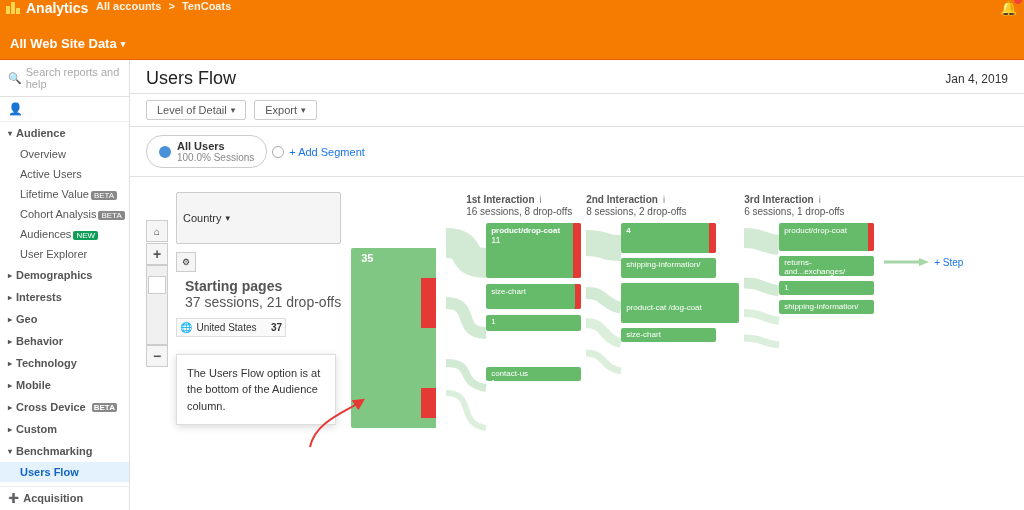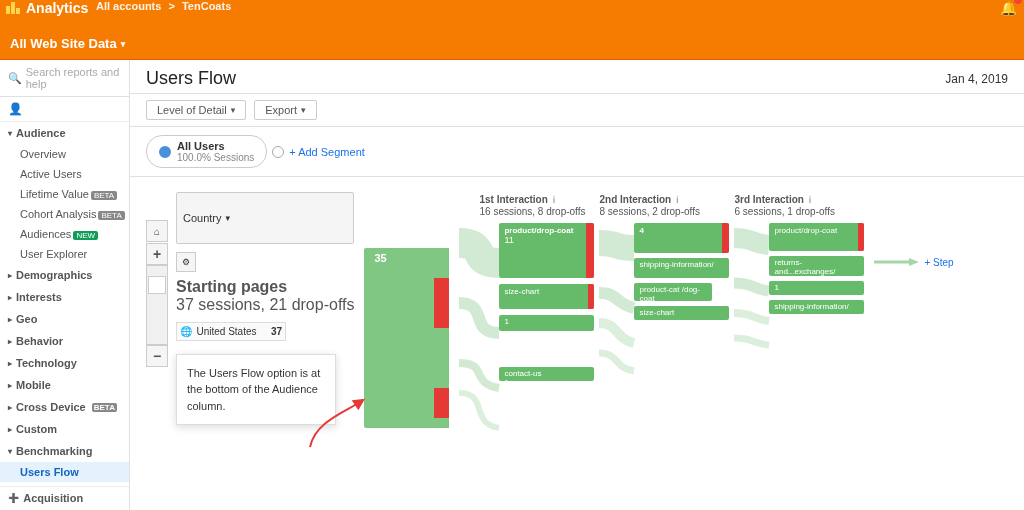--- a/index.html
+++ b/index.html
@@ -258,21 +258,21 @@
         </div>
 
         <div style="display:flex;flex-direction:column;min-width:130px;margin-right:10px;">
           <div style="margin-bottom:6px;">
             <div class="country-select">
               <span>Country</span>
               <span style="font-size:9px;">▾</span>
             </div>
             <div style="border:1px solid #ccc;width:20px;height:20px;display:inline-flex;align-items:center;justify-content:center;background:#f5f5f5;cursor:pointer;font-size:9px;vertical-align:middle;">⚙</div>
           </div>
-          <div style="font-size:16px;color:#555;margin-bottom:8px;">
+          <div style="font-size:14px;color:#555;margin-bottom:8px;margin-left:9px;">
             <strong>Starting pages</strong><br>
             <span>37 sessions, 21 drop-offs</span>
           </div>
 
           <div style="display:flex;align-items:center;gap:4px;padding:3px;border:1px solid #ddd;background:#fafafa;cursor:pointer;font-size:10px;width:110px;">
             <span style="font-size:10px;">🌐</span>
             <span>United States</span>
             <span style="margin-left:auto;font-weight:bold;">37</span>
           </div>
         </div>
@@ -340,21 +340,21 @@
               <path d="M0,130 C20,130 15,145 35,148" fill="none" stroke="#a5d6a7" stroke-width="7" opacity="0.4"></path>
             </svg>
             <div style="display:flex;flex-direction:column;gap:5px;">
               <div style="background:#66bb6a;width:95px;height:30px;border-radius:2px;padding:3px 5px;cursor:pointer;position:relative;">
                 <div style="font-size:8px;color:#fff;font-weight:bold;">4</div>
                 <div style="position:absolute;right:0;top:0;bottom:0;width:7px;background:#e53935;border-radius:0 2px 2px 0;"></div>
               </div>
               <div style="background:#66bb6a;width:95px;height:20px;border-radius:2px;padding:2px 5px;cursor:pointer;position:relative;">
                 <div style="font-size:8px;color:#fff;">shipping-information/</div>
               </div>
-              <div style="background:#66bb6a;width:78px;height:18px;border-radius:2px;padding:2px 5px;cursor:pointer;">
+              <div style="background:#66bb6a;width:118px;height:18px;border-radius:2px;padding:20px 5px;cursor:pointer;">
                 <div style="font-size:8px;color:#fff;">product-cat /dog-coat</div>
               </div>
               <div style="background:#66bb6a;width:95px;height:14px;border-radius:2px;padding:2px 5px;cursor:pointer;">
                 <div style="font-size:8px;color:#fff;">size-chart</div>
               </div>
             </div>
           </div>
         </div>
 
         <div style="display:flex;align-items:flex-start;flex-direction:column;margin-top:0;position:relative;margin-left:5px;">

